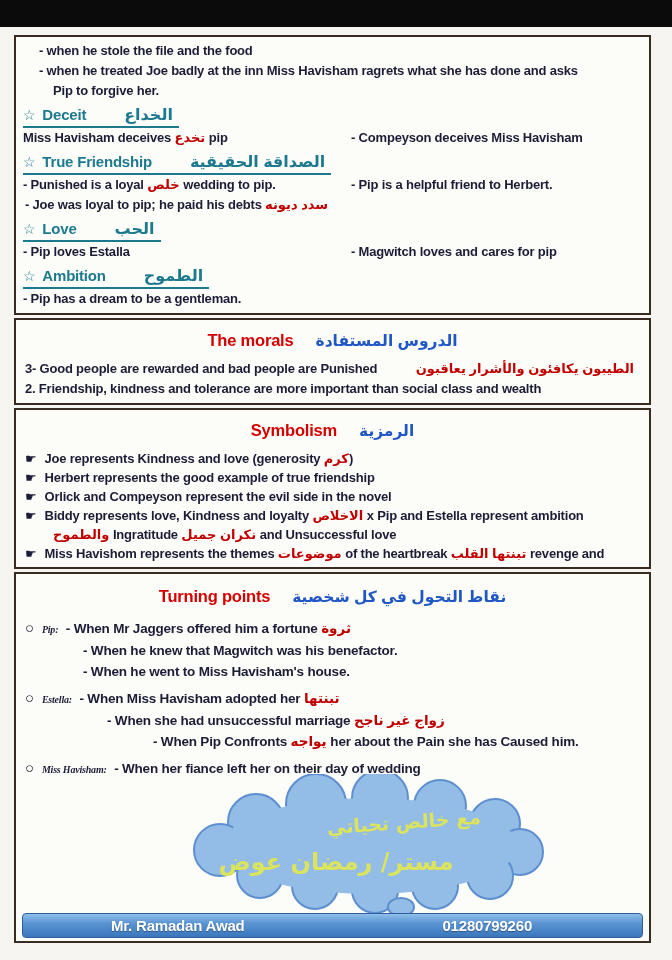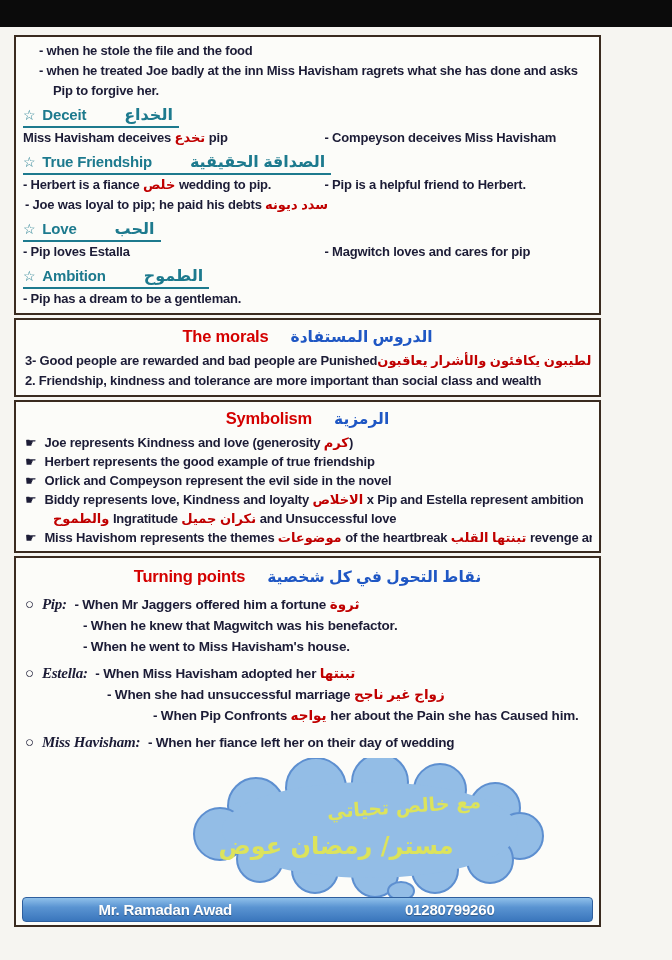--- a/index.html
+++ b/index.html
@@ -21,21 +21,21 @@
   html,body{margin:0;padding:0}
   body{
     width:672px;height:960px;overflow:hidden;
     background:#f6f5f1;
     font-family:"Liberation Sans","DejaVu Sans",sans-serif;
     font-weight:bold;color:var(--c-ink);
   }
   .scan-top{height:27px;background:#0b0b0b;width:672px}
   .page{padding:8px 0 0 14px}
   .box{
-    width:587px;border:2px solid var(--c-border);
+    width:637px;border:2px solid var(--c-border);
     background:var(--c-paper);
     margin-bottom:3px;padding:4px 7px;
     font-size:13px;line-height:20px;letter-spacing:-0.2px;
   }
   .box .lines{width:100%}
   .line{white-space:nowrap;overflow:hidden}
   
   .ind-0{padding-left:2px}
   .ind-1{padding-left:16px}
   .ind-2{padding-left:30px}
@@ -58,31 +58,31 @@
   .k-cols{display:flex}
   .col{white-space:nowrap;overflow:hidden}
   .col-l{width:53%}
   .col-r{width:47%}
   
   .k-flex{display:flex;padding-right:8px}
   .k-flex .gap{flex:1 1 auto}
   
   .k-right{text-align:right;padding-right:10px}
   
-  .hdr{text-align:center;font-size:16.5px;line-height:22px;margin:1px 0 3px 0}
+  .hdr{text-align:center;font-size:16.5px;line-height:30px;margin:1px 0 3px 0}
   .hdr-en{color:var(--c-hdr_red)}
   .hdr-ar{color:var(--c-hdr_blue);margin-left:22px;font-size:15.5px}
   
   .blt{display:inline-block}
   .blt-finger{margin-right:8px;font-size:13px}
   .blt-circle{margin-right:8px;font-size:15px}
   .k-char{margin-top:5px}
   .charname{
     font-family:"Liberation Serif","DejaVu Serif",serif;
-    font-style:italic;font-size:15px;margin-right:4px;
+    font-style:italic;font-size:10px;margin-right:4px;
   }
   
   .box-turning{position:relative;height:371px;font-size:13.5px;line-height:21px;padding-top:6px}
   .box-sym{line-height:19px}
   
   .cloud-wrap{position:absolute;left:148px;top:200px;width:390px;height:152px}
   .cloud-wrap svg{display:block;width:100%;height:100%}
   .cloud-text{
     font-family:"DejaVu Sans",sans-serif;font-weight:bold;
     fill:var(--c-cloud_text);
@@ -111,21 +111,21 @@
         <div class="line ind-1"><span class="seg">- when he stole the file and the food</span></div>
         <div class="line ind-1"><span class="seg">- when he treated Joe badly at the inn Miss Havisham ragrets what she has done and asks</span></div>
         <div class="line ind-2"><span class="seg">Pip to forgive her.</span></div>
         <div class="line k-subhead"><span class="subhead"><span class="star">☆</span><span class="sh-en">Deceit</span><span class="sh-ar">الخداع</span></span></div>
         <div class="line k-cols">
           <span class="col col-l"><span class="seg">Miss Havisham deceives </span><span class="seg seg-red">تخدع</span><span class="seg"> pip</span></span>
           <span class="col col-r"><span class="seg">- Compeyson deceives Miss Havisham</span></span>
         </div>
         <div class="line k-subhead"><span class="subhead"><span class="star">☆</span><span class="sh-en">True Friendship</span><span class="sh-ar">الصداقة الحقيقية</span></span></div>
         <div class="line k-cols">
-          <span class="col col-l"><span class="seg">- Herbert is a fiance </span><span class="seg seg-red">خلص</span><span class="seg"> wedding to pip.</span></span>
+          <span class="col col-l"><span class="seg">- Punished is a loyal </span><span class="seg seg-red">خلص</span><span class="seg"> wedding to pip.</span></span>
           <span class="col col-r"><span class="seg">- Pip is a helpful friend to Herbert.</span></span>
         </div>
         <div class="line ind-0"><span class="seg">- Joe was loyal to pip; he paid his debts </span><span class="seg seg-red">سدد ديونه</span></div>
         <div class="line k-subhead"><span class="subhead"><span class="star">☆</span><span class="sh-en">Love</span><span class="sh-ar">الحب</span></span></div>
         <div class="line k-cols">
           <span class="col col-l"><span class="seg">- Pip loves Estalla</span></span>
           <span class="col col-r"><span class="seg">- Magwitch loves and cares for pip</span></span>
         </div>
         <div class="line k-subhead"><span class="subhead"><span class="star">☆</span><span class="sh-en">Ambition</span><span class="sh-ar">الطموح</span></span></div>
         <div class="line k-cols">

